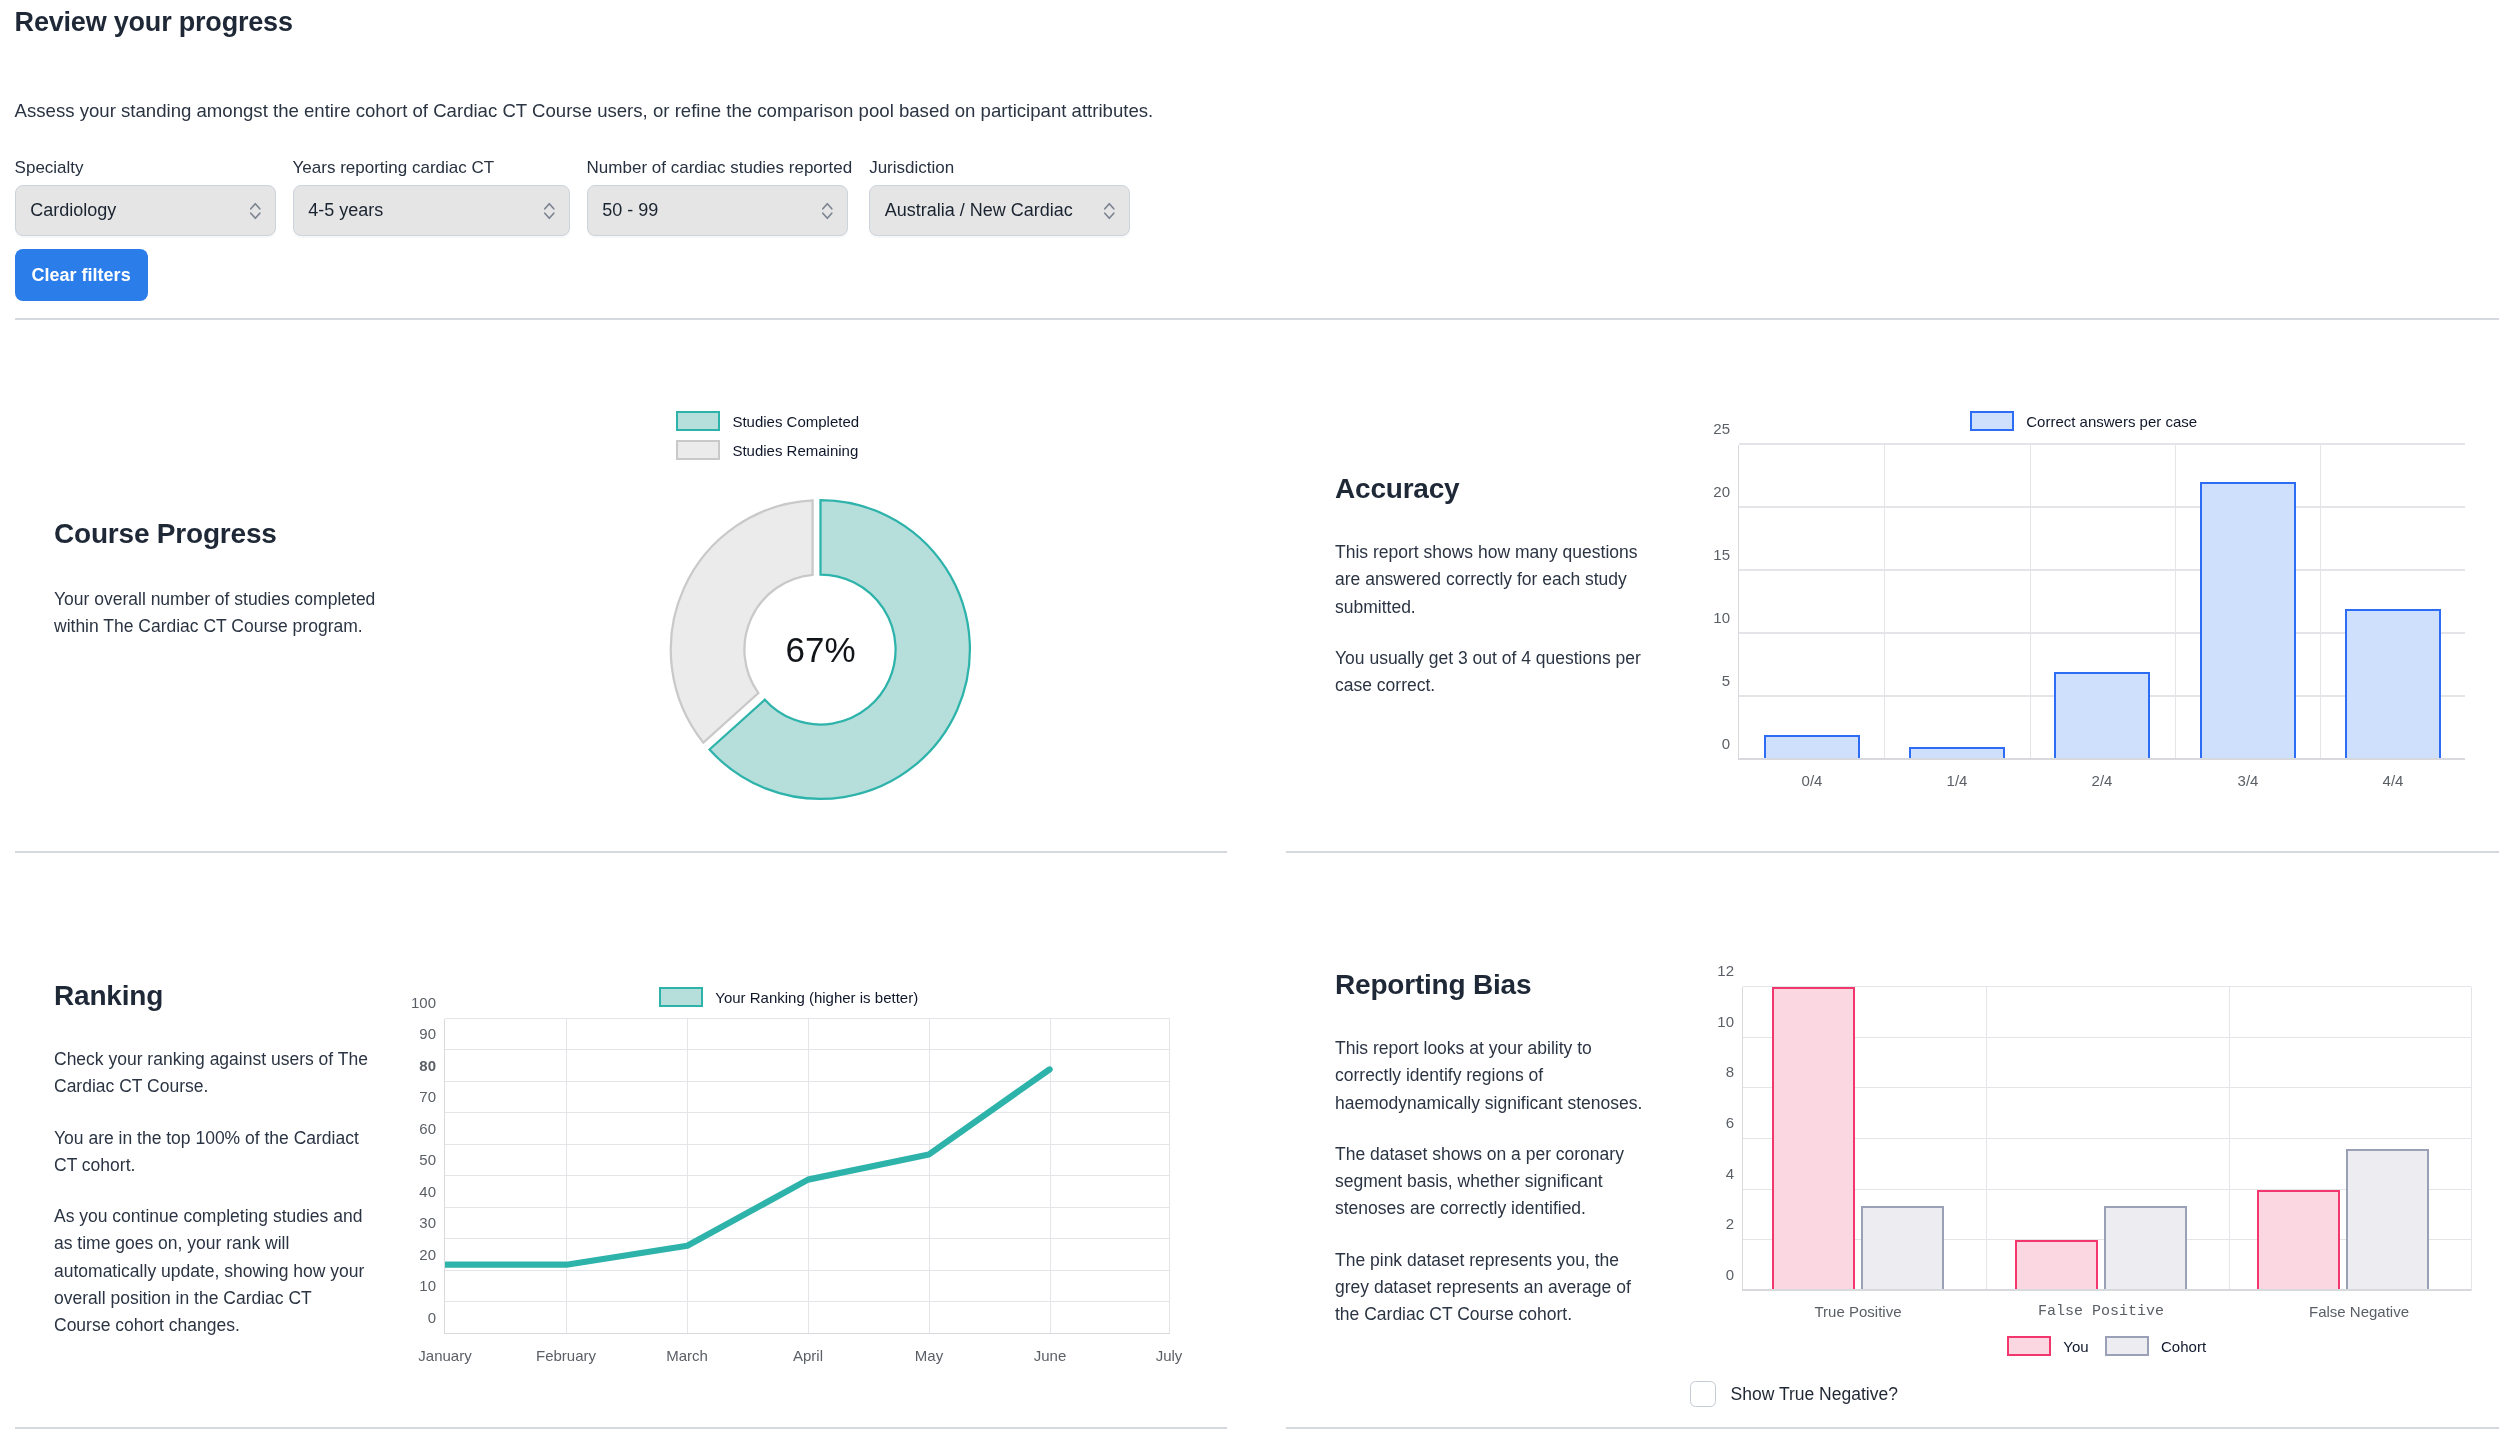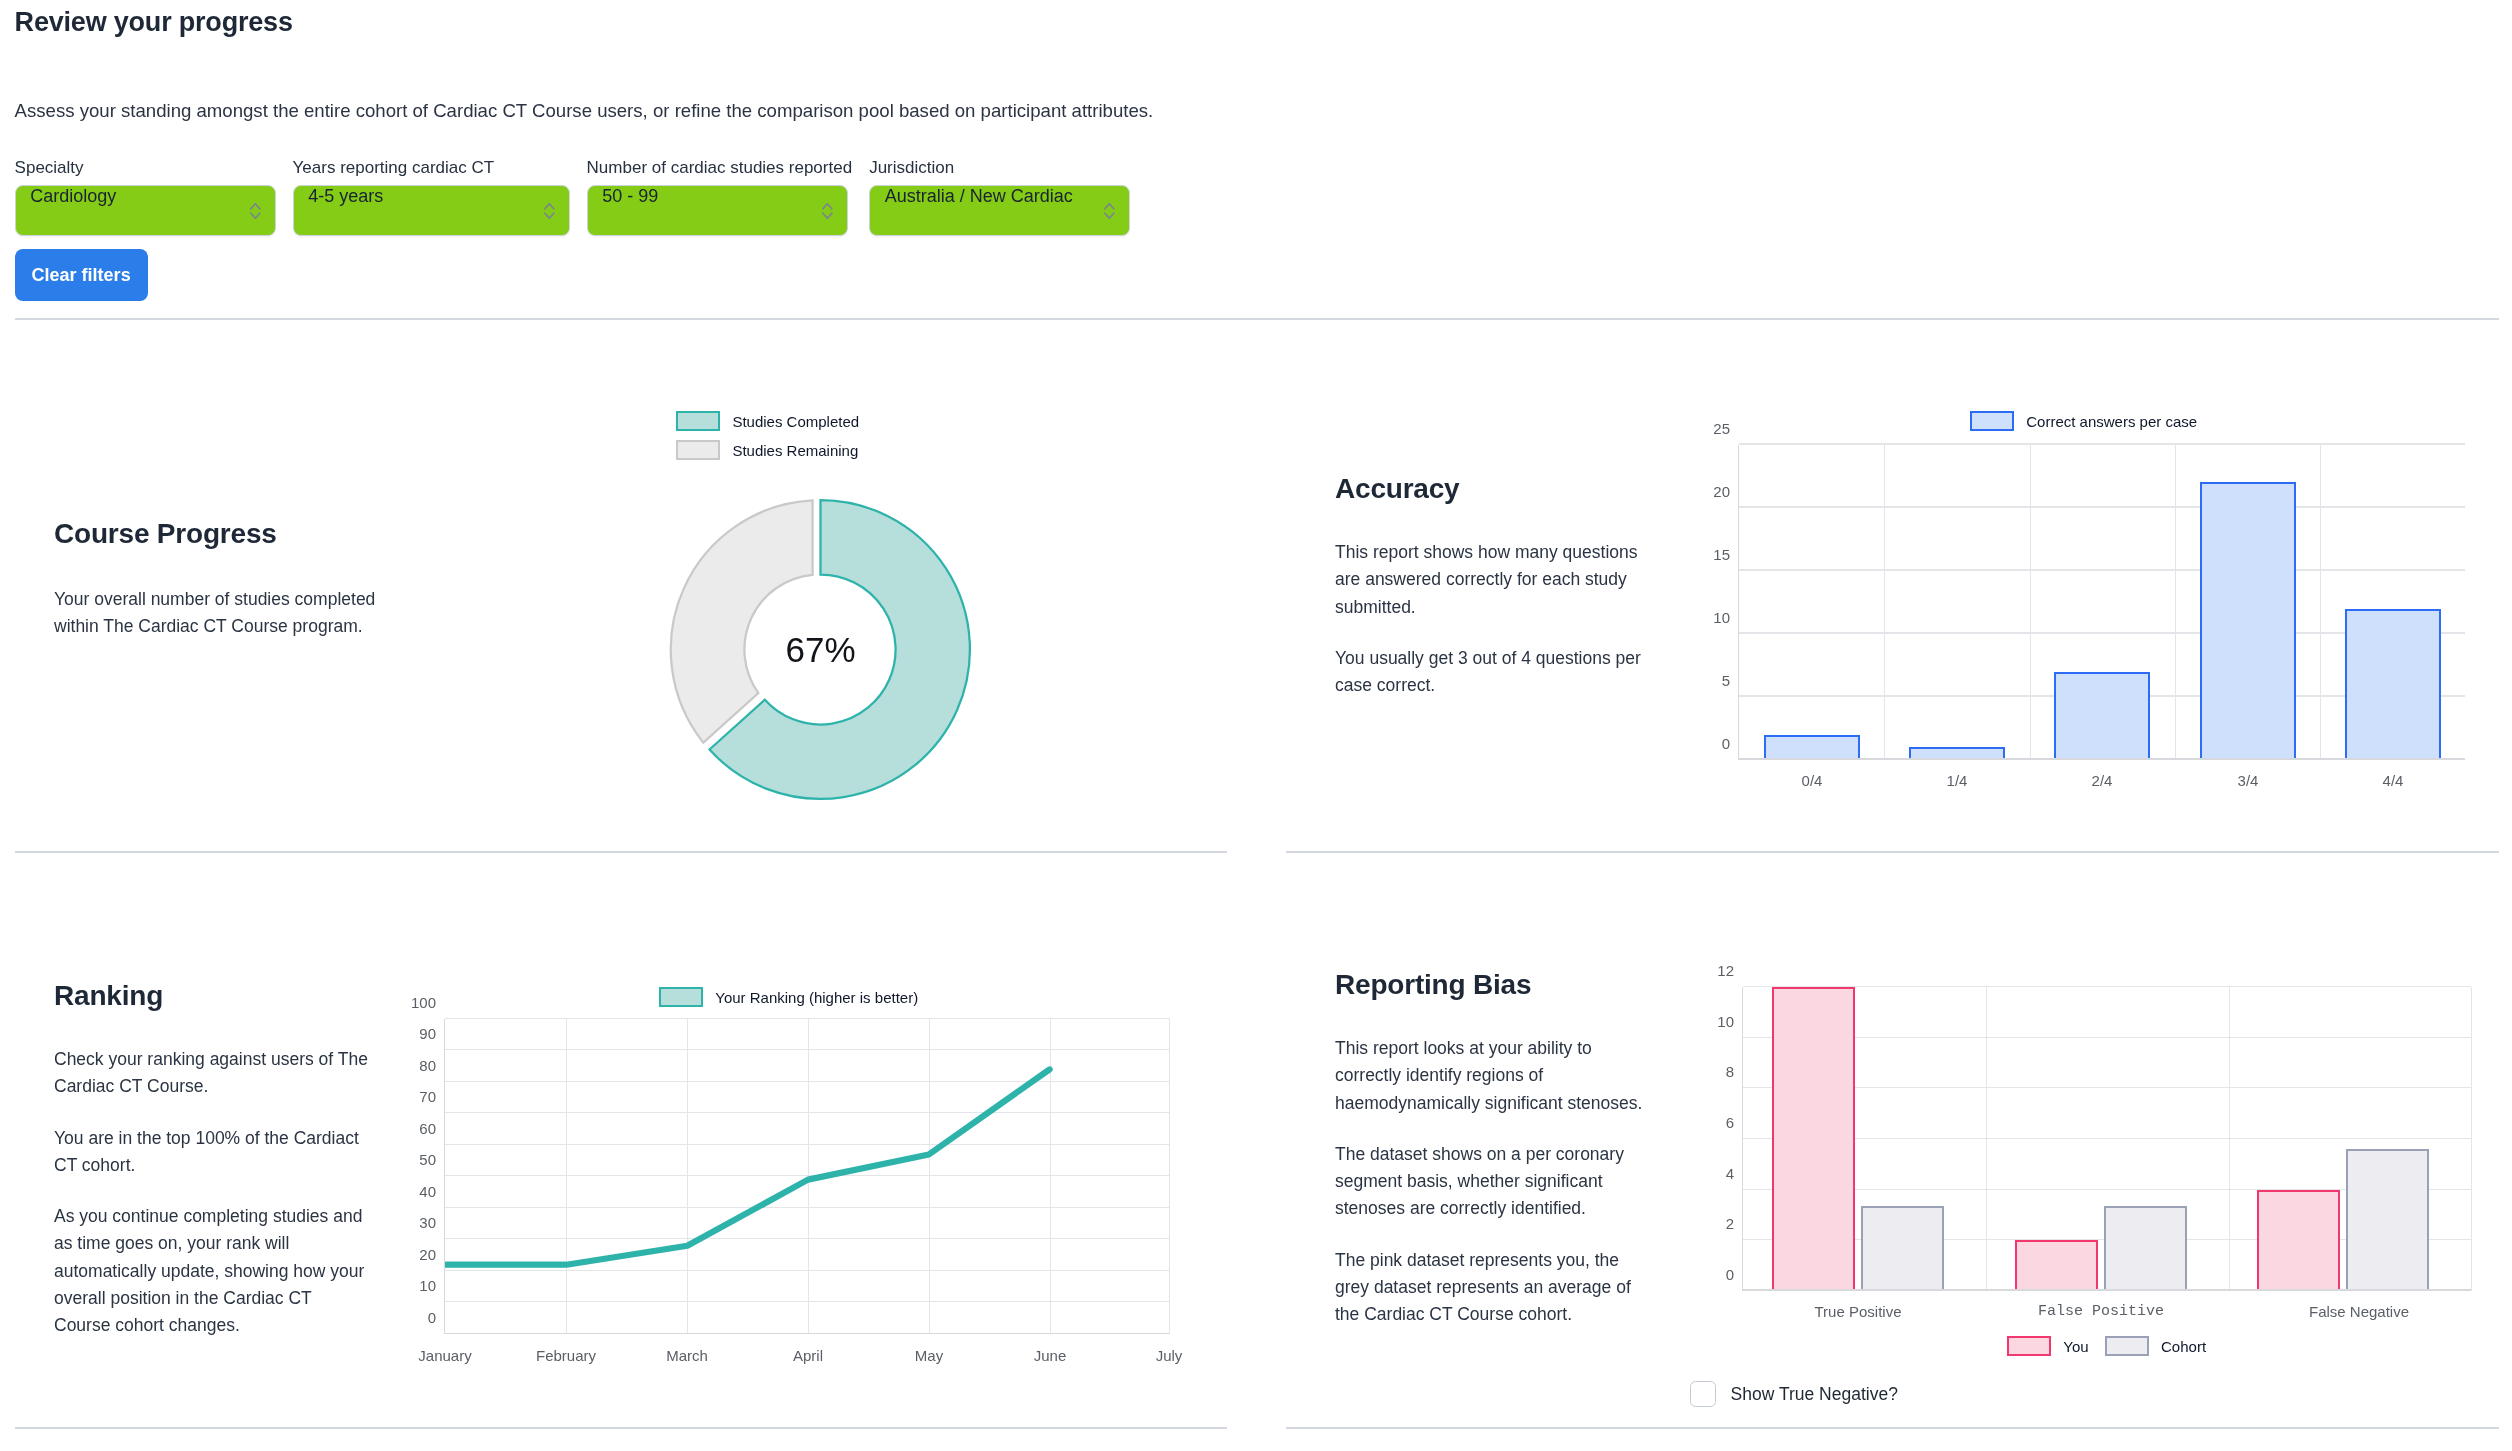--- a/index.html
+++ b/index.html
@@ -25,22 +25,22 @@
 
   
   .filters { position: absolute; left: 14.6px; top: 158px; display: flex; align-items: flex-end; }
   .filter-group { margin-right: 17px; }
   .filter-label { font-size: 17px; color: #273140; margin-bottom: 7.3px; display: block; }
   .select-box {
     position: relative;
     height: 51px;
     border: 1.7px solid #ccd3dd;
     border-radius: 8px;
-    background: #84cc16;
-    display: flex; align-items: flex-start;
+    background: #e5e5e5;
+    display: flex; align-items: center;
     padding: 0 36px 0 14.6px;
     font-size: 18px; color: #1a2330;
     box-shadow: 0 1.1px 1.1px rgba(0,0,0,0.03);
   }
   .select-box.w1 { width: 261px; }
   .select-box.w2 { width: 277px; }
   .select-box.w3 { width: 261px; }
   .select-box.w4 { width: 261px; }
   .stepper-icon {
     position: absolute; right: 12.4px; top: 50%; transform: translateY(-50%);
@@ -292,21 +292,21 @@
       <div class="gridline-v" style="left:724px;"></div>
 
       <span class="ytick" style="bottom:0;">0</span>
       <span class="ytick" style="bottom:32px;">10</span>
       <span class="ytick" style="bottom:63px;">20</span>
       <span class="ytick" style="bottom:95px;">30</span>
       <span class="ytick" style="bottom:126px;">40</span>
       <span class="ytick" style="bottom:158px;">50</span>
       <span class="ytick" style="bottom:189px;">60</span>
       <span class="ytick" style="bottom:221px;">70</span>
-      <span class="ytick" style="bottom:252px;">80</span>
+      <span class="ytick" style="bottom:252px;font-weight:bold;">80</span>
       <span class="ytick" style="bottom:284px;">90</span>
       <span class="ytick" style="bottom:315px;">100</span>
 
       <svg style="position:absolute; left:0; top:0;" width="726" height="315" viewBox="0 0 1288 560">
         <polyline points="0,436.8 214.7,436.8 429.4,403.2 644.1,285.6 858.8,240.8 1073.5,89.6" fill="none" stroke="#2eb3ab" stroke-width="11" stroke-linejoin="round" stroke-linecap="round"></polyline>
       </svg>
 
       <div class="axis-base"></div>
 
       <span class="xtick" style="left:0;">January</span>

